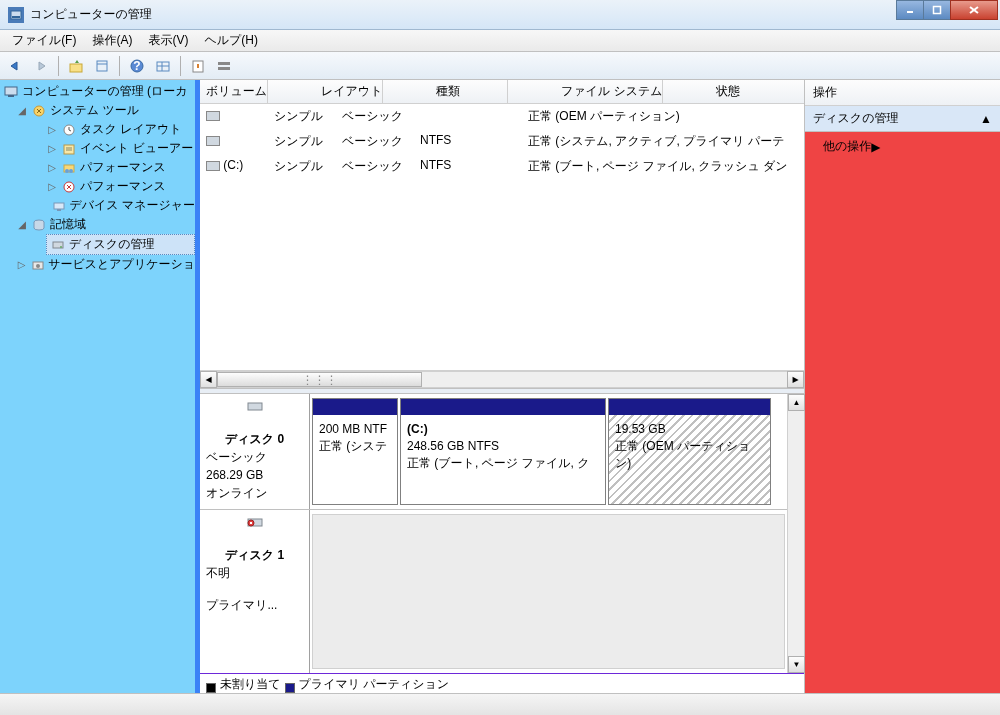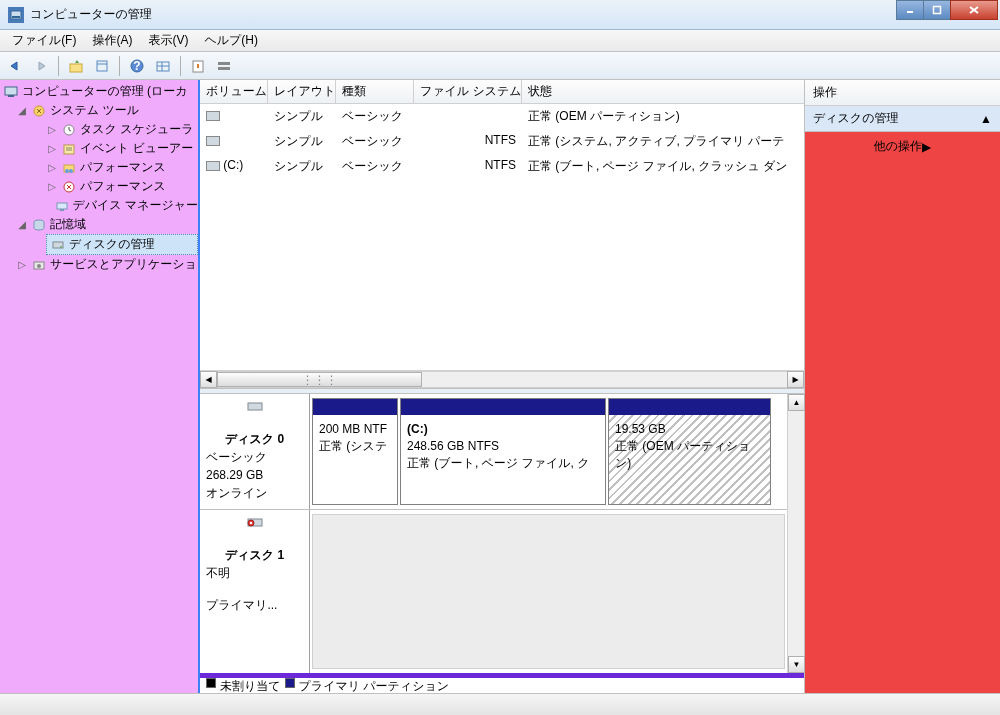--- a/index.html
+++ b/index.html
@@ -21,37 +21,37 @@
 
 
 .toolbar { height: 28px; background: linear-gradient(to bottom,#f6f9fc,#e3ecf5); border-bottom: 1px solid #c0c0c0; display: flex; align-items: center; padding: 0 4px; gap:4px;}
 .tb-btn { width: 22px; height: 22px; display:flex; align-items:center; justify-content:center; border:1px solid transparent;}
 .tb-sep { width:1px; height:20px; background:#b0b0b0; margin:0 2px;}
 
 
 .main { flex: 1; display: flex; border: 0; overflow:hidden; }
 
 
-.tree-panel { width: 200px; border-right: 2px solid #3b82f6; background: #f0abfc; padding: 2px 0; overflow:hidden;}
+.tree-panel { width: 200px; border-right: 5px solid #3b82f6; background: #7dd3fc; padding: 2px 0; overflow:hidden;}
 .tree-node { display: flex; align-items: center; padding: 1px 0; white-space: nowrap; cursor:default;}
 .tree-toggle { width:12px; text-align:center; font-size:10px; color:#666;}
 .tree-icon { width:16px; height:16px; margin:0 3px; display:flex; align-items:center; justify-content:center;}
 .tree-label {}
 .tree-selected { background:#cde3f8; border:1px dotted #5a8ac0;}
 .tree-children { padding-left:16px; }
 .tree-children2 { padding-left:30px; }
 
 
 .center-panel { flex:1; display:flex; flex-direction:column; border-right:1px solid #c0c0c0;}
 .volume-list { height:290px; overflow:hidden; background:#fff;}
-.vl-header { display:flex; background:linear-gradient(to bottom,#fdfdfd,#eef1f5); border-bottom:1px solid #d0d0d0;}
+.vl-header { display:flex; background:linear-gradient(to bottom,#fdfdfd,#eef1f5); border-bottom:1px solid #d0d0d0;gap:47px;}
 .vl-hcell { border-right:1px solid #d0d0d0; padding:3px 6px; white-space:nowrap;}
 .vl-row { display:flex; padding:2px 0;}
 .vl-cell { padding:2px 6px; white-space:nowrap; overflow:hidden;}
-.c-vol{width:68px;} .c-lay{width:68px;} .c-typ{width:78px;} .c-fs{width:108px;text-align:right;} .c-st{flex:1;}
+.c-vol{width:68px;} .c-lay{width:68px;} .c-typ{width:78px;} .c-fs{width:108px;} .c-st{flex:1;}
 
 .hscroll-area { height:18px; border-top:1px solid #d0d0d0; background:#f0f0f0; display:flex; align-items:center;}
 .scroll-btn { width:17px; height:17px; background:linear-gradient(to bottom,#fdfdfd,#e0e0e0); border:1px solid #b0b0b0; display:flex; align-items:center; justify-content:center; font-size:8px;}
 .scroll-track { flex:1; background:#efefef; height:17px; position:relative; border-top:1px solid #d0d0d0; border-bottom:1px solid #d0d0d0;}
 .scroll-thumb { position:absolute; top:0; left:0; height:15px; width:36%; background:linear-gradient(to bottom,#fdfdfd,#dcdcdc); border:1px solid #b0b0b0;}
 
 .splitter { height:6px; background:#e8eef5; border-top:1px solid #c0c0c0; border-bottom:1px solid #c0c0c0; cursor:ns-resize;}
 
 .disk-panel { flex:1; background:#fff; display:flex;}
 .disk-content {flex:1; display:flex; flex-direction:column;}
@@ -65,30 +65,30 @@
 .part-body { padding:6px; font-size:11px; line-height:1.4; overflow:hidden; flex:1;}
 .part-body .pbold { font-weight:bold;}
 .hatched { background: repeating-linear-gradient(135deg,#fff,#fff 4px,#c0c0c0 4px,#c0c0c0 6px);}
 .disk1-gray { flex:1; background:#ececec; border:1px solid #d0d0d0;}
 .disk-row-flex{flex:1;}
 
 .disk-vscroll { width:17px; background:#f0f0f0; border-left:1px solid #d0d0d0; display:flex; flex-direction:column;}
 .v-track{flex:1; background:#efefef;}
 
 
-.legend { height:20px; border-top:5px solid #6d28d9; display:flex; align-items:flex-start; padding:0 6px; gap:4px; font-size:11px;}
+.legend { height:20px; border-top:1px solid #6d28d9; display:flex; align-items:flex-end; padding:0 6px; gap:4px; font-size:11px;}
 .leg-swatch { width:10px; height:10px; border:1px solid #666; display:inline-block;}
 .leg-black{background:#000;}
 .leg-navy{background:#1a1a8a;}
 
 
 .actions-panel { width:195px; background:#ef4444;}
 .ap-header { background:linear-gradient(to bottom,#fdfdfd,#eef1f5); border-bottom:1px solid #d0d0d0; padding:4px 8px;}
 .ap-group-hdr { background:#d9e7f7; border-bottom:1px solid #c0c0c0; padding:4px 8px; display:flex; justify-content:space-between; align-items:center;}
-.ap-item { padding:6px 18px; display:flex; justify-content:center; align-items:center;}
+.ap-item { padding:6px 18px; display:flex; justify-content:flex-start; align-items:center;}
 
 
 .statusbar { height:22px; background:linear-gradient(to bottom,#f5f5f5,#e4e4e4); border-top:1px solid #c0c0c0;}
 
 
 svg { display:block;}
 </style>
 </head>
 <body>
 
@@ -205,21 +205,21 @@
       </div>
       <div class="tree-children2">
         <div class="tree-node">
           <span class="tree-toggle">▷</span>
           <span class="tree-icon">
               <svg width="14" height="14">
                 <circle cx="7" cy="7" r="5" fill="#fff" stroke="#888"></circle>
                 <path d="M7 4 L7 7 L9 8" stroke="#555" fill="none"></path>
               </svg>
             </span>
-          <span class="tree-label">タスク スケジューラ</span>
+          <span class="tree-label">タスク レイアウト</span>
         </div>
         <div class="tree-node">
           <span class="tree-toggle">▷</span>
           <span class="tree-icon">
               <svg width="14" height="14">
                 <rect x="2" y="3" width="10" height="9" fill="#f8e8a8" stroke="#b89848"></rect>
                 <line x1="4" y1="6" x2="10" y2="6" stroke="#886"></line>
                 <line x1="4" y1="8" x2="10" y2="8" stroke="#886"></line>
               </svg>
             </span>

